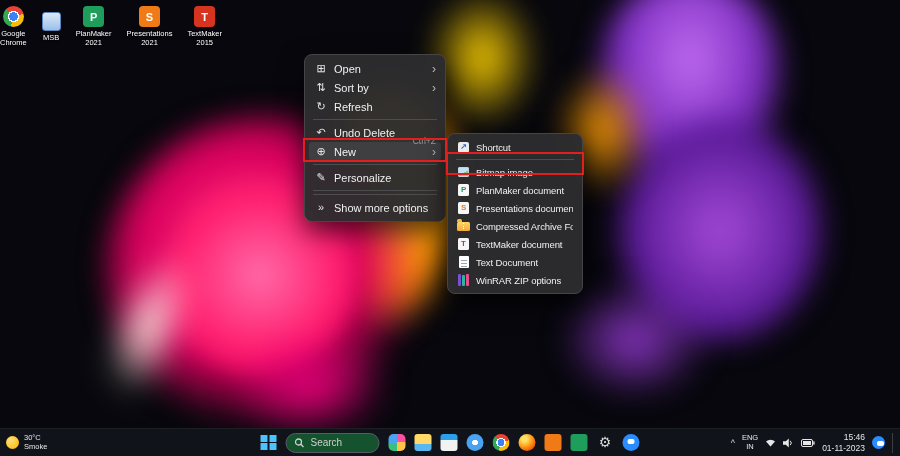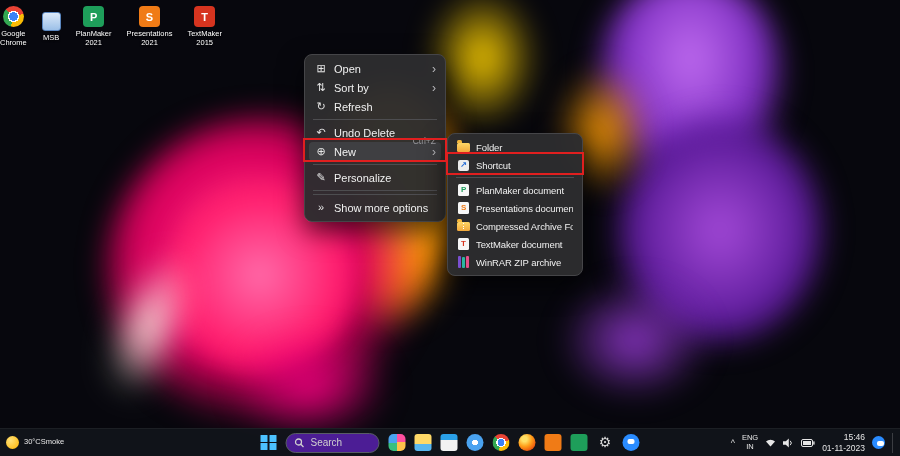--- a/index.html
+++ b/index.html
@@ -108,28 +108,28 @@
   .rb-new { left:303px; top:138px; width:144px; height:24px; }
   .rb-shortcut { left:446px; top:152px; width:138px; height:23px; }
 
   
   .taskbar { position:absolute; left:0; right:0; bottom:0; height:28px; z-index:6;
              background:rgba(17,20,26,.95); border-top:1px solid rgba(255,255,255,.05);
              display:flex; align-items:center; color:#e6e6e6; }
   .tb-left { position:absolute; left:6px; display:flex; align-items:center; gap:5px; }
   .weather-ic { width:13px; height:13px; border-radius:50%;
                 background:radial-gradient(circle at 35% 35%, #ffe27a, #ffb300); }
-  .wtxt { display:flex; flex-direction:row; line-height:1.1; font-size:7.5px; color:#e8e8e8; }
+  .wtxt { display:flex; flex-direction:column; line-height:1.1; font-size:7.5px; color:#e8e8e8; }
 
   .tb-center { position:absolute; left:50%; transform:translateX(-50%);
                display:flex; align-items:center; gap:9px; }
   .start { width:16px; height:16px; display:grid; grid-template-columns:7px 7px;
            grid-template-rows:7px 7px; gap:1.5px; cursor:pointer; }
   .start i { display:block; background:#4cc2ff; border-radius:0.5px; }
-  .searchbox { width:94px; height:20px; border-radius:10px; background:#4c1d95; border:1px solid #585c65;
+  .searchbox { width:94px; height:20px; border-radius:10px; background:#14532d; border:1px solid #585c65;
                display:flex; align-items:center; gap:6px; padding:0 8px; color:#cfcfcf; font-size:10px; cursor:pointer; }
   .tbi { width:17px; height:17px; border-radius:4px; flex:0 0 auto; position:relative; cursor:pointer; }
   .i-widgets { background:conic-gradient(#ff4fa0 0 25%, #ffc24a 25% 50%, #39c07f 50% 75%, #4aa3f0 75%); border-radius:5px; }
   .i-explorer { background:linear-gradient(#ffd968 0 58%, #58b7f0 58%); border-radius:3px; }
   .i-store { background:linear-gradient(#2aa0e8 0 35%, #f2f2f2 35%); border-radius:3px; }
   .i-photos { border-radius:50%; background:radial-gradient(circle, #ffffff 0 24%, #4aa3f0 25%); }
   .i-chrome { border-radius:50%;
       background:radial-gradient(circle, #3b82f6 0 29%, #fff 29% 39%, rgba(0,0,0,0) 39%),
                  conic-gradient(from -45deg, #ea4335 0 120deg, #fbbc05 120deg 240deg, #34a853 240deg 360deg); }
   .i-firefox { border-radius:50%;
@@ -224,33 +224,33 @@
   <div class="mdiv"></div>
   <div class="mi">
     <span class="mico">»</span>
     <span class="mlbl">Show more options</span>
   </div>
 </div>
 
 <div class="menu sub">
   <div class="mi">
     <span class="mico">
-        <span class="fold"></span>
-      </span>
-    <span class="mlbl">Folder</span>
-  </div>
-  <div class="mi">
-    <span class="mico">
         <span class="shct">↗</span>
       </span>
     <span class="mlbl">Shortcut</span>
   </div>
   <div class="mdiv"></div>
   <div class="mi">
     <span class="mico">
+        <span class="bmp"></span>
+      </span>
+    <span class="mlbl">Bitmap image</span>
+  </div>
+  <div class="mi">
+    <span class="mico">
         <span class="doc g">P</span>
       </span>
     <span class="mlbl">PlanMaker document</span>
   </div>
   <div class="mi">
     <span class="mico">
         <span class="doc o">S</span>
       </span>
     <span class="mlbl">Presentations document</span>
   </div>
@@ -258,30 +258,36 @@
     <span class="mico">
         <span class="fold zip"></span>
       </span>
     <span class="mlbl">Compressed Archive Folder</span>
   </div>
   <div class="mi">
     <span class="mico">
         <span class="doc r">T</span>
       </span>
     <span class="mlbl">TextMaker document</span>
+  </div>
+  <div class="mi">
+    <span class="mico">
+        <span class="txtd"></span>
+      </span>
+    <span class="mlbl">Text Document</span>
   </div>
   <div class="mi">
     <span class="mico">
         <span class="rar">
           <i></i>
           <i></i>
           <i></i>
         </span>
       </span>
-    <span class="mlbl">WinRAR ZIP archive</span>
+    <span class="mlbl">WinRAR ZIP options</span>
   </div>
 </div>
 
 <div class="redbox rb-new"></div>
 <div class="redbox rb-shortcut"></div>
 
 <div class="taskbar">
 
   <div class="tb-left">
     <span class="weather-ic"></span>

